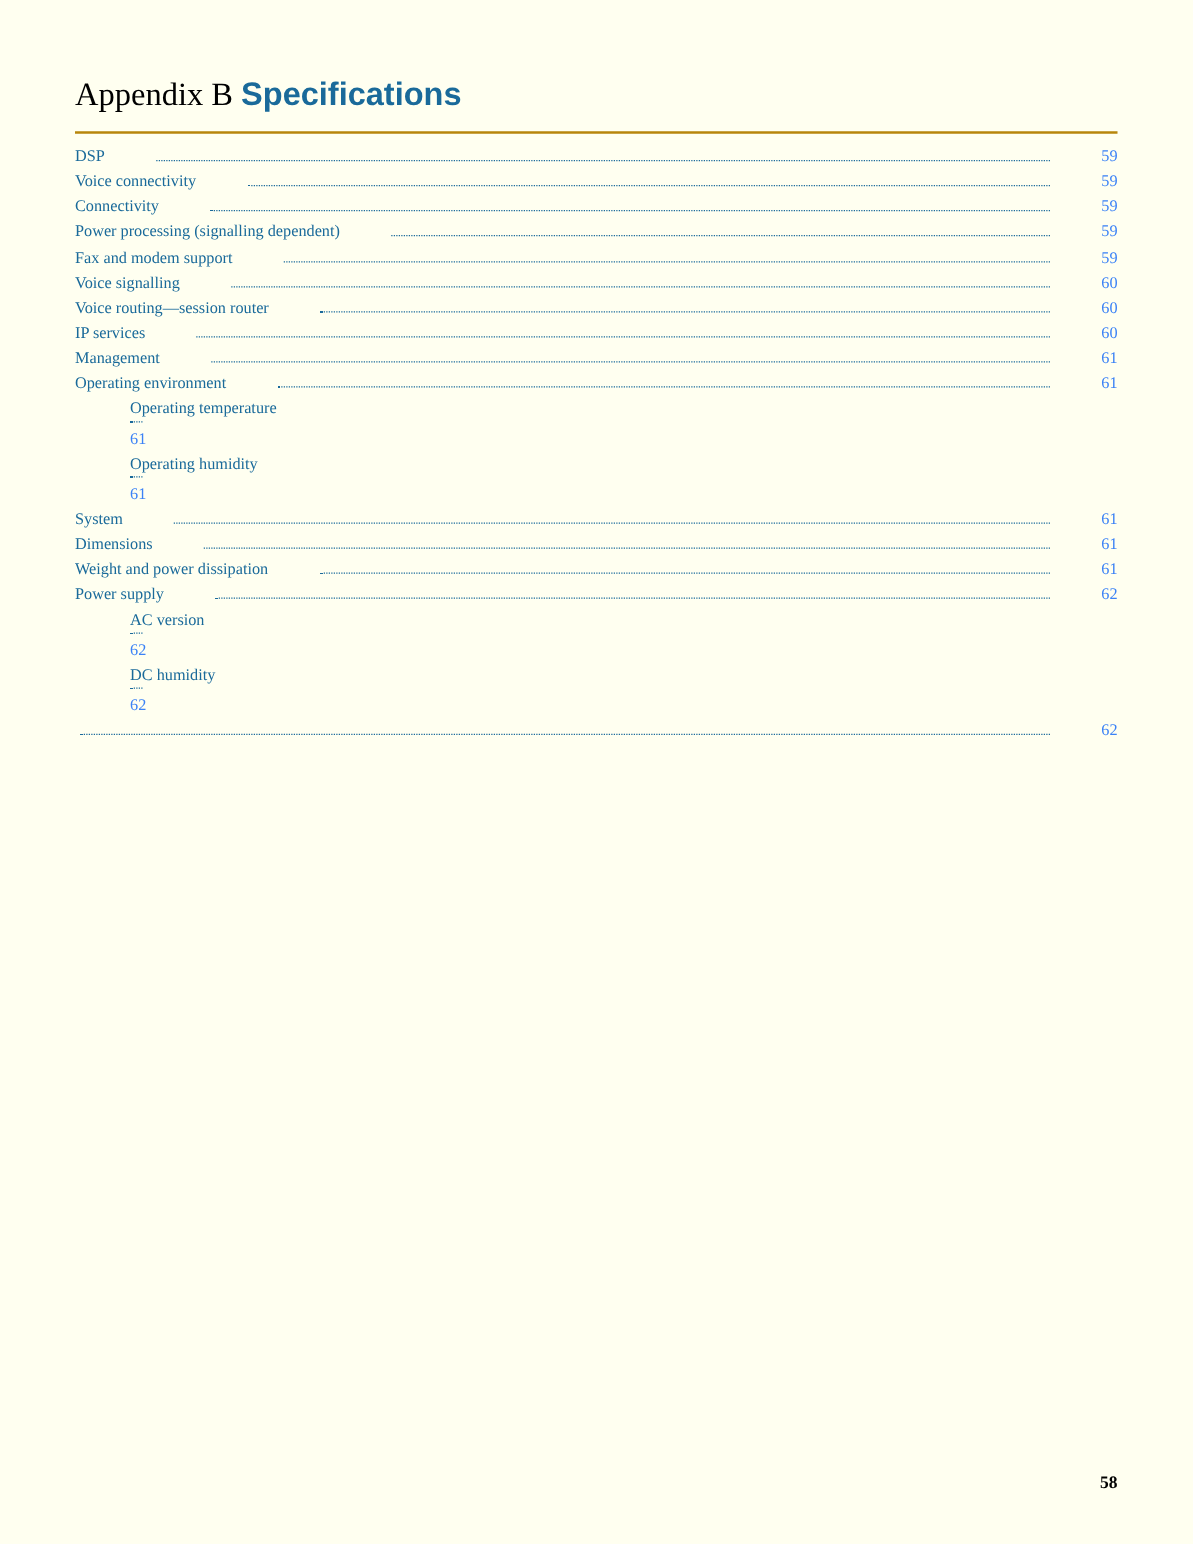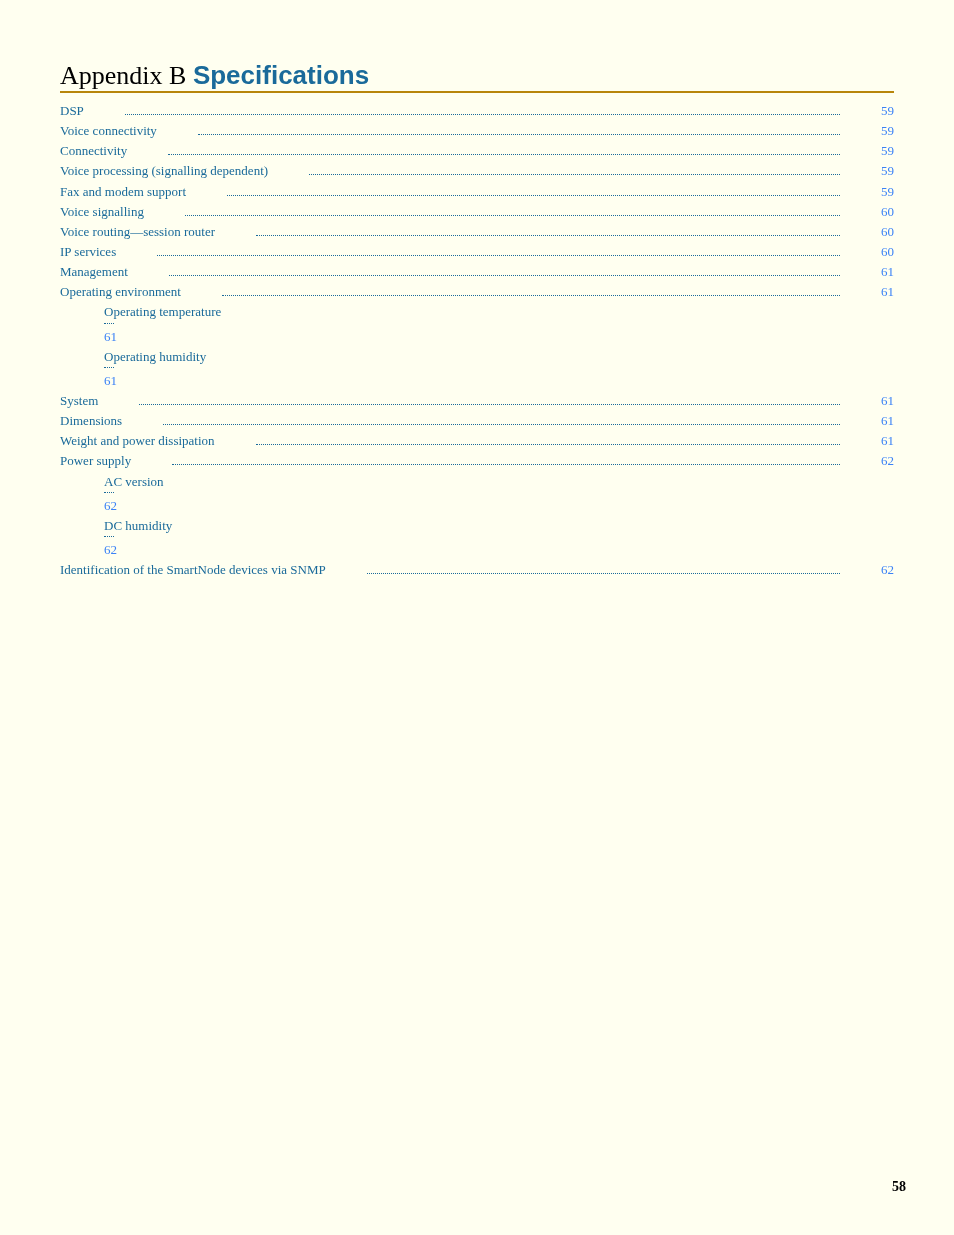--- a/index.html
+++ b/index.html
@@ -14,21 +14,21 @@
     }
 
     .page {
       padding: 60px 60px 60px 60px;
       min-height: 1235px;
       position: relative;
     }
 
     .appendix-header {
       margin-bottom: 8px;
-      padding-bottom: 0;
+      padding-bottom: 14px;
       border-bottom: 2px solid #b8860b;
     }
 
     .appendix-title {
       font-size: 26px;
       font-weight: normal;
       color: #000;
     }
 
     .appendix-title-bold {
@@ -84,21 +84,21 @@
 
     .toc-page {
       white-space: nowrap;
       color: #3b82f6;
       font-size: 13px;
     }
 
     .page-number {
       position: absolute;
       bottom: 40px;
-      right: 48px;
+      right: 60px;
       font-size: 14px;
       color: #000;
       font-weight: bold;
     }
   </style>
 </head>
 <body>
 
 <div class="page">
 
@@ -119,21 +119,21 @@
         <span class="toc-label">Voice connectivity</span>
         <span class="toc-dots"></span>
         <span class="toc-page">59</span>
       </div>
       <div class="toc-entry level1">
         <span class="toc-label">Connectivity</span>
         <span class="toc-dots"></span>
         <span class="toc-page">59</span>
       </div>
       <div class="toc-entry level1">
-        <span class="toc-label">Voice processing (signalling dependent)</span>
+        <span class="toc-label">Power processing (signalling dependent)</span>
         <span class="toc-dots"></span>
         <span class="toc-page">59</span>
       </div>
       <div class="toc-entry level1">
         <span class="toc-label">Fax and modem support</span>
         <span class="toc-dots"></span>
         <span class="toc-page">59</span>
       </div>
       <div class="toc-entry level1">
         <span class="toc-label">Voice signalling</span>
@@ -194,20 +194,19 @@
         <span class="toc-label">AC version</span>
         <span class="toc-dots"></span>
         <span class="toc-page">62</span>
       </div>
       <div class="toc-entry level2">
         <span class="toc-label">DC humidity</span>
         <span class="toc-dots"></span>
         <span class="toc-page">62</span>
       </div>
       <div class="toc-entry level1">
-        <span class="toc-label">Identification of the SmartNode devices via SNMP</span>
         <span class="toc-dots"></span>
         <span class="toc-page">62</span>
       </div>
     </div>
 
   <div class="page-number">58</div>
 </div>
 
 </body></html>

